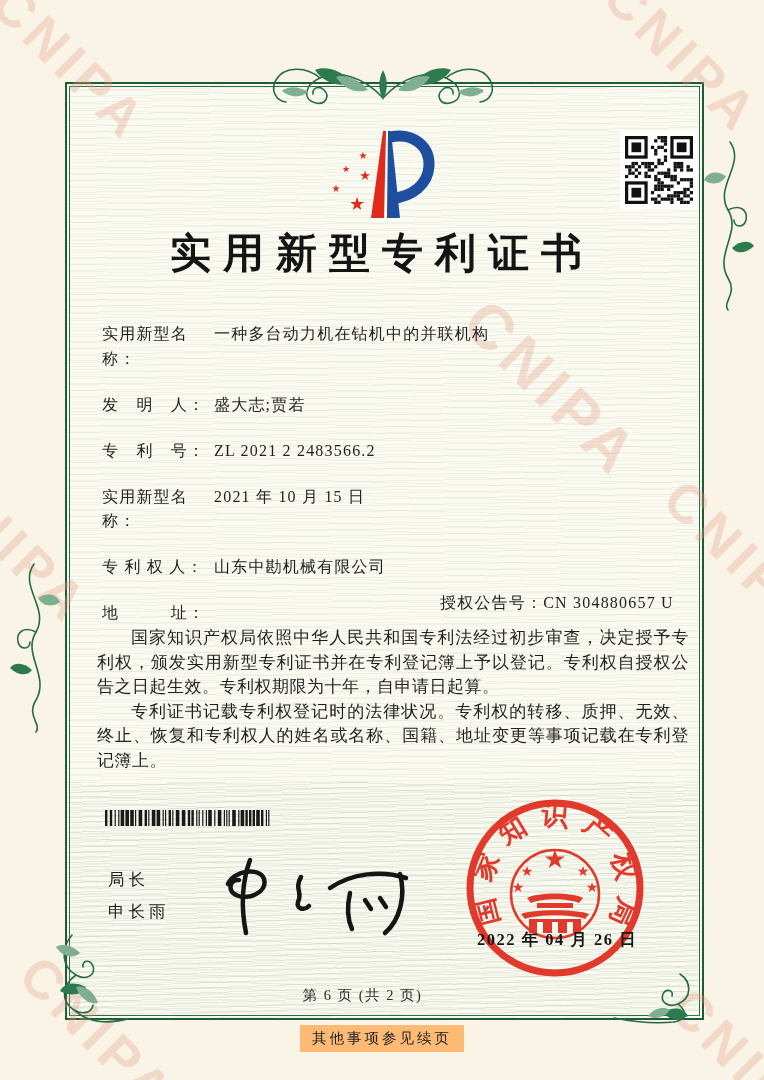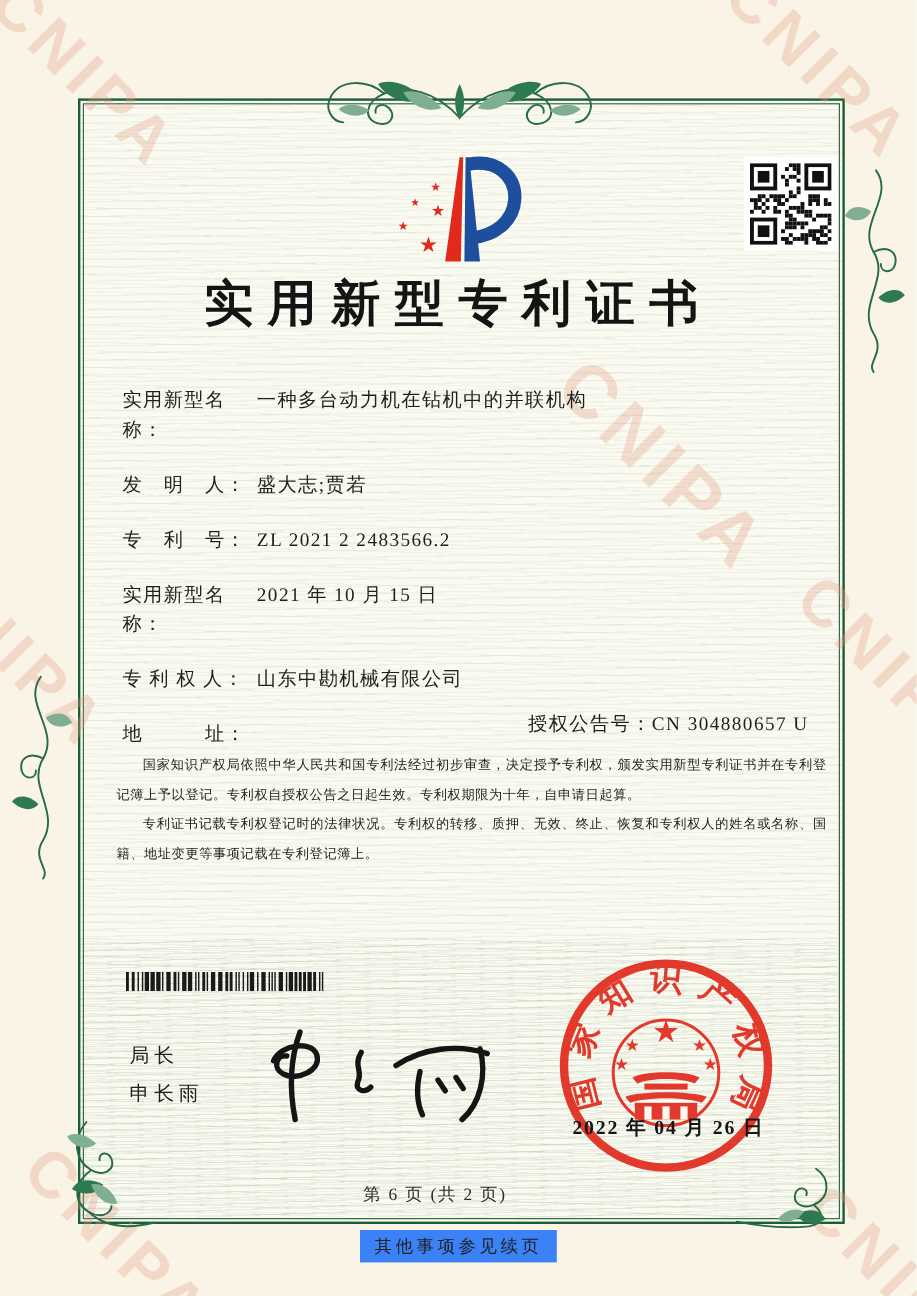--- a/index.html
+++ b/index.html
@@ -71,36 +71,36 @@
   .field-row{display:flex; margin-bottom:21.5px; font-size:16px; line-height:24.5px;
     letter-spacing:1.2px; color:#1f1f1f;}
   .field-label{flex:none; width:112px;}
   .field-value{flex:1;}
   .grant-row{position:absolute; left:102px; top:593px; z-index:2; font-size:16px;
     letter-spacing:1.2px; color:#1f1f1f;}
   .grant-no{position:absolute; left:440px; top:593px; z-index:2; font-size:16px;
     letter-spacing:1.2px; color:#1f1f1f;}
   
   .paras{position:absolute; left:97px; top:626px; width:592px; z-index:2;
-    font-size:11px; line-height:24.5px; text-align:justify; color:#1f1f1f;
+    font-size:17px; line-height:24.5px; text-align:justify; color:#1f1f1f;
     letter-spacing:0.5px;}
   .paras p{margin:0; text-indent:2em;}
   
   .barcode{position:absolute; left:103px; top:810px; z-index:2;}
   .signer-title{position:absolute; left:108px; top:869px; z-index:2; font-size:16.5px; letter-spacing:4px;}
   .signer-name{position:absolute; left:108px; top:901px; z-index:2; font-size:16.5px; letter-spacing:4px;}
   .signature{position:absolute; left:212px; top:848px; z-index:2;}
   .signature path{fill:none; stroke:#151515; stroke-width:4.5; stroke-linecap:round; stroke-linejoin:round;}
   .seal{position:absolute; left:463px; top:796px; width:184px; height:184px; z-index:3; opacity:0.92;}
   .seal-date{position:absolute; left:477px; top:929px; z-index:4; font-size:16.5px;
     font-weight:600; letter-spacing:1.5px; color:#161616;}
   .page-info{position:absolute; left:45px; width:635px; top:986px; z-index:2;
     text-align:center; font-size:14.5px; letter-spacing:1.5px; color:#2a2a2a;}
   .footer-note{position:absolute; left:300px; top:1025px; z-index:2;
-    background:#3b82f6; padding:4px 12px; font-size:14.5px; letter-spacing:3px; color:#222;font-family:Liberation Mono, monospace;}
+    background:#fdba74; padding:4px 12px; font-size:14.5px; letter-spacing:3px; color:#222;font-family:Liberation Mono, monospace;}
 </style>
 </head>
 <body>
 
 <div class="page">
 
   <div class="wm wm1">CNIPA</div>
   <div class="wm wm2">CNIPA</div>
   <div class="wm wm3">CNIPA</div>
   <div class="wm wm4">CNIPA</div>

